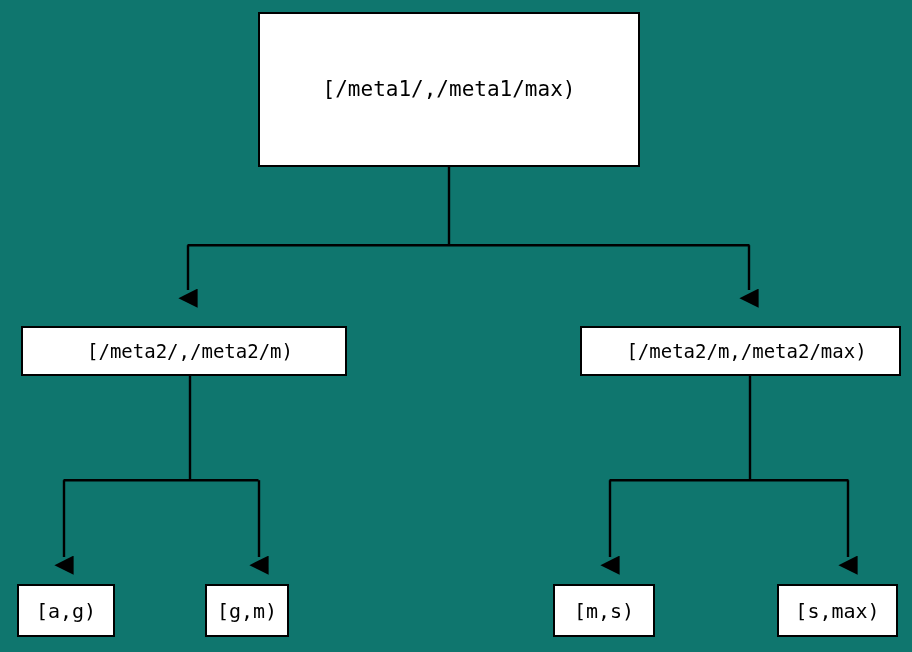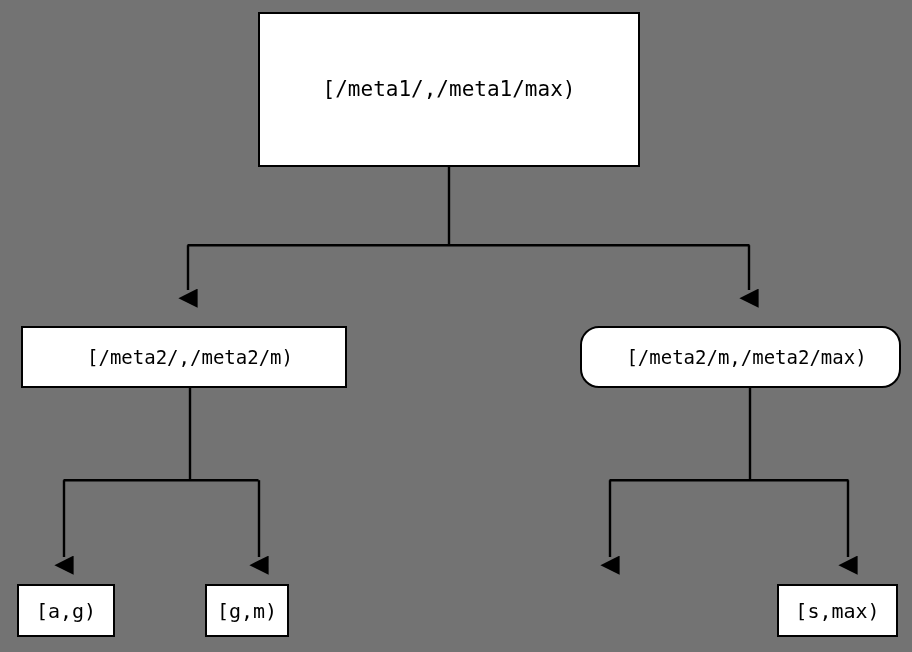--- a/index.html
+++ b/index.html
@@ -8,21 +8,21 @@
     padding: 0;
     background: #ffffff;
   }
   body {
     font-family: "DejaVu Sans Mono", "Liberation Mono", monospace;
   }
   #canvas {
     position: relative;
     width: 912px;
     height: 652px;
-    background: #737373;
+    background: #0f766e;
     overflow: hidden;
   }
   #tree-svg {
     position: absolute;
     left: 0;
     top: 0;
     width: 912px;
     height: 652px;
   }
   .node {
@@ -36,23 +36,23 @@
     color: #000000;
     white-space: pre;
     letter-spacing: 0px;
     z-index: 2;
   }
   .node-label {
     display: block;
     line-height: 1;
   }
   .node-root  { left: 258px; top: 12px;  width: 382px; height: 155px; font-size: 21px; }
-  .node-mid   { top: 326px; height: 62px; font-size: 19px; padding-left: 12px; }
+  .node-mid   { top: 326px; height: 50px; font-size: 19px; padding-left: 12px; }
   .node-mid-l { left: 21px;  width: 326px; }
-  .node-mid-r { left: 580px; width: 321px; border-radius: 19px; }
+  .node-mid-r { left: 580px; width: 321px; }
   .node-leaf  { top: 584px; height: 53px; font-size: 20px; }
   .leaf-1 { left: 9px;   width: 98px; margin-left: 8px;  }
   .leaf-2 { left: 205px; width: 84px;  }
   .leaf-3 { left: 553px; width: 102px; }
   .leaf-4 { left: 777px; width: 121px; }
 </style>
 </head>
 <body>
 
 <div id="canvas">
@@ -98,18 +98,21 @@
   </div>
 
   <div class="node node-leaf leaf-1">
     <span class="node-label">[a,g)</span>
   </div>
 
   <div class="node node-leaf leaf-2">
     <span class="node-label">[g,m)</span>
   </div>
 
+  <div class="node node-leaf leaf-3">
+    <span class="node-label">[m,s)</span>
+  </div>
 
   <div class="node node-leaf leaf-4">
     <span class="node-label">[s,max)</span>
   </div>
 
 </div>
 
 </body></html>

